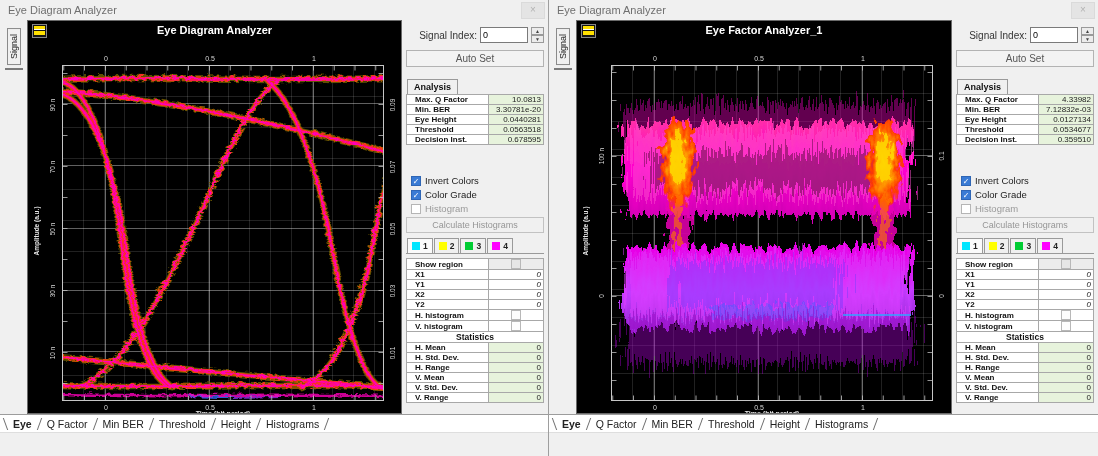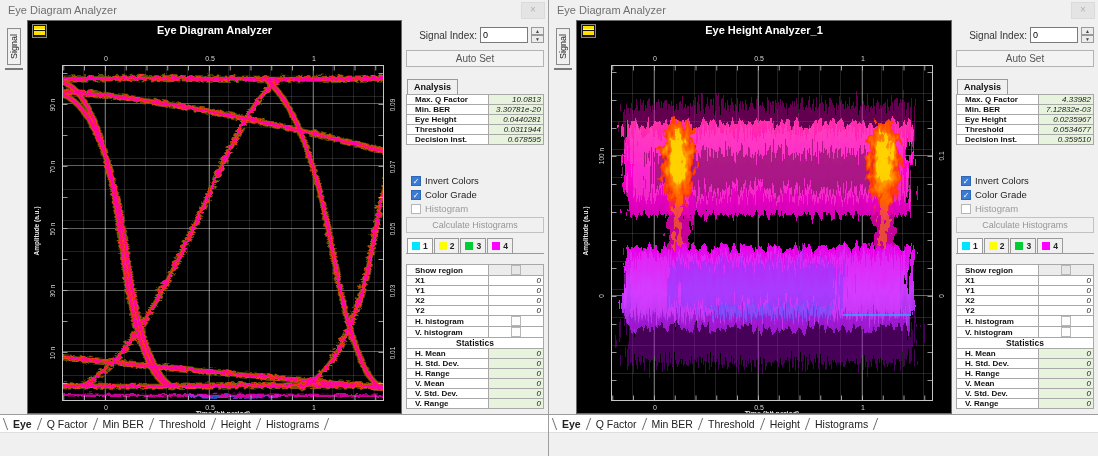--- a/index.html
+++ b/index.html
@@ -39,41 +39,41 @@
   .sig-row{display:flex;justify-content:flex-end;align-items:center;gap:3px;}
   .sig-row label{font-size:10px;color:#333;}
   .sig-input{width:44px;height:14px;border:1px solid #7a7a7a;font-size:9px;padding:0 0 0 2px;font-family:inherit;box-sizing:content-box;}
   .spin-btns{display:flex;flex-direction:column;width:13px;}
   .spin{height:8px;border:1px solid #9a9a9a;background:#ececec;font-size:5px;line-height:6px;text-align:center;color:#444;box-sizing:border-box;}
   .autoset{display:block;width:100%;height:17px;margin:7px 0 9px;border:1px solid #b3b3b3;background:#f3f3f3;font-size:10px;color:#555;font-family:inherit;}
   .antab{display:inline-block;margin-left:1px;border:1px solid #9a9a9a;border-bottom:none;background:#f0f0f0;font-size:9px;font-weight:bold;padding:2px 6px;color:#111;}
   table.grid-table{border-collapse:collapse;width:100%;background:#fff;border:1px solid #7f7f7f;table-layout:fixed;}
   .grid-table td{border:1px solid #a8a8a8;font-size:8px;height:9px;padding:0 2px;color:#111;overflow:hidden;white-space:nowrap;}
   td.lb{font-weight:bold;width:52%;padding-left:8px;}
-  td.vl{background:#e7f3dc;font-style:italic;text-align:right;color:#222;}
+  td.vl{background:#e7f3dc;text-align:right;color:#222;}
   td.vw{background:#fff;font-style:italic;text-align:right;color:#222;}
   td.vg{background:#ececec;text-align:center;}
   td.vc{background:#fff;text-align:center;}
   td.sh{font-weight:bold;text-align:center;font-size:8.5px;}
   .chks{margin-top:30px;padding-left:5px;}
   .chk-row{display:flex;align-items:center;gap:4px;margin-bottom:3px;}
   .cb{width:10px;height:10px;flex:none;text-align:center;font-size:8px;line-height:10px;box-sizing:border-box;}
   .cb.on{background:#3a7bd5;color:#fff;border:1px solid #2f66b5;}
   .cb.off{background:#fff;border:1px solid #b5b5b5;color:transparent;}
   .chk-row .t{font-size:9.5px;color:#222;}
   .chk-row.dis .t{color:#9a9a9a;}
   .calc{display:block;width:100%;height:16px;margin-top:3px;border:1px solid #c2c2c2;background:#f0f0f0;color:#969696;font-size:9px;font-family:inherit;}
   .htabs{display:flex;align-items:flex-end;margin-top:5px;border-bottom:1px solid #9a9a9a;padding-left:1px;}
   .htab{display:flex;align-items:center;gap:3px;border:1px solid #9a9a9a;border-bottom:none;padding:2px 4px;font-size:8.5px;font-weight:bold;background:#f0f0f0;color:#222;margin-right:1px;}
   .htab.active{background:#fafafa;}
   .sw{width:8px;height:8px;display:inline-block;}
   .sw.c1{background:#00e5ff}.sw.c2{background:#ffff00}.sw.c3{background:#00cc33}.sw.c4{background:#ff00ff}
   .minichk{display:inline-block;width:8px;height:8px;border:1px solid #b8b8b8;background:#fdfdfd;vertical-align:middle;}
   .minichk.g{background:#e6e6e6;}
-  .rwrap{margin-top:10px;}
+  .rwrap{margin-top:4px;}
   .tabstrip{flex:none;height:17px;background:#fff;border-top:1px solid #9c9c9c;display:flex;align-items:center;padding-left:5px;}
   .vtab{font-size:10.5px;color:#222;padding:0 7px;}
   .vtab.active{font-weight:bold;}
   .tsep{width:1px;height:12px;background:#6f6f6f;transform:skewX(-20deg);flex:none;}
   .tsep.lead{transform:skewX(20deg);}
   .statusstrip{flex:none;height:23px;background:#f0f0f0;border-top:1px solid #dedede;}
   .etrace{fill:none;stroke-linecap:round;}
   g.eu path,g.eu use{stroke:#6f5d00;stroke-width:6.5;opacity:.85;}
   g.eo path,g.eo use{stroke:#ff4d00;stroke-width:4.4;opacity:.9;}
   g.em path,g.em use{stroke:#ff1550;stroke-width:3;}
@@ -214,21 +214,21 @@
           <tr>
                 <td class="lb">Min. BER</td>
                 <td class="vl">3.30781e-20</td>
               </tr>
           <tr>
                 <td class="lb">Eye Height</td>
                 <td class="vl">0.0440281</td>
               </tr>
           <tr>
                 <td class="lb">Threshold</td>
-                <td class="vl">0.0311944</td>
+                <td class="vl">0.0563518</td>
               </tr>
           <tr>
                 <td class="lb">Decision Inst.</td>
                 <td class="vl">0.678595</td>
               </tr>
         </tbody>
           </table>
         <div class="chks">
           <div class="chk-row">
               <span class="cb on">✓</span>
@@ -351,21 +351,21 @@
     <div class="content">
       <div class="signal-strip">
         <span class="signal-tab">Signal</span>
         <div class="signal-underline"></div>
       </div>
       <div class="plot">
         <div class="plot-icon">
             <div class="b1"></div>
             <div class="b2"></div>
           </div>
-        <div class="plot-title">Eye Height Analyzer_1</div>
+        <div class="plot-title">Eye Factor Analyzer_1</div>
         <div class="gridbg grid-r"></div>
         <svg class="eyesvg" viewBox="0 0 322 336">
           <defs>
             <clipPath id="RC">
                 <rect x="1" y="1" width="320" height="334"></rect>
               </clipPath>
             <linearGradient id="gU" x1="0" y1="0" x2="0" y2="1">
               <stop offset="0" stop-color="#ff2fa8"></stop>
                 <stop offset=".5" stop-color="#ff00d0"></stop>
                 <stop offset="1" stop-color="#d400b6"></stop>
@@ -449,21 +449,21 @@
               <tr>
                 <td class="lb">Max. Q Factor</td>
                 <td class="vl">4.33982</td>
               </tr>
           <tr>
                 <td class="lb">Min. BER</td>
                 <td class="vl">7.12832e-03</td>
               </tr>
           <tr>
                 <td class="lb">Eye Height</td>
-                <td class="vl">0.0235967</td>
+                <td class="vl">0.0127134</td>
               </tr>
           <tr>
                 <td class="lb">Threshold</td>
                 <td class="vl">0.0534677</td>
               </tr>
           <tr>
                 <td class="lb">Decision Inst.</td>
                 <td class="vl">0.359510</td>
               </tr>
         </tbody>

